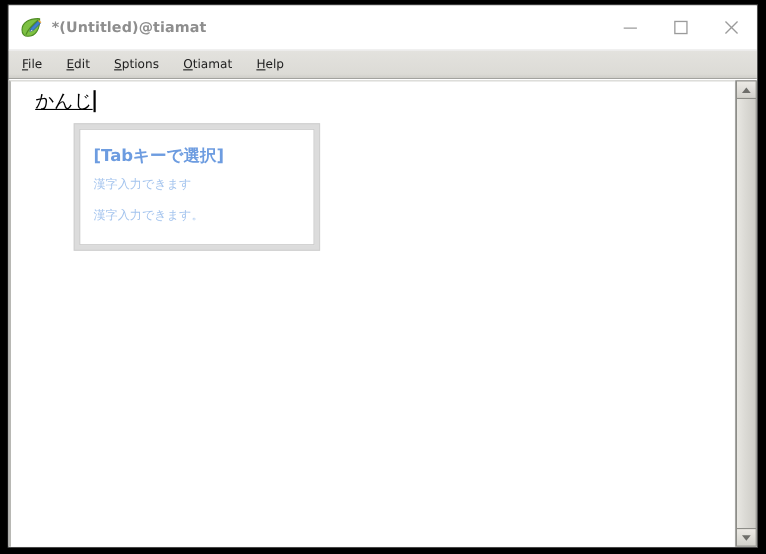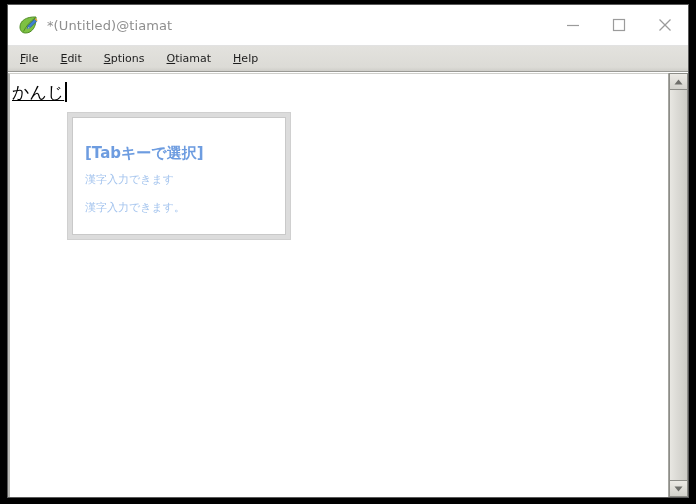--- a/index.html
+++ b/index.html
@@ -44,20 +44,21 @@
     margin-left: 9px;
     margin-right: 8px;
     position: relative;
     flex: none;
   }
   #window-title {
     font-size: 13px;
     color: #8e8e8e;
     letter-spacing: 0.1px;
     white-space: nowrap;
+    font-weight: bold;
   }
   #window-controls {
     position: absolute;
     right: 0;
     top: 0;
     height: 40px;
     display: flex;
     align-items: stretch;
   }
   .win-btn {
@@ -117,20 +118,21 @@
     line-height: 22px;
     white-space: nowrap;
     display: flex;
     align-items: baseline;
   }
   #preedit-text {
     color: #000000;
     text-decoration: underline;
     text-underline-offset: 2px;
     font-family: "DejaVu Sans", "Liberation Sans", sans-serif;
+    margin-left: 20px;
   }
   #text-caret {
     display: inline-block;
     width: 2px;
     height: 20px;
     background: #000000;
     margin-left: 1px;
     align-self: flex-start;
     margin-top: 1px;
   }
@@ -142,21 +144,21 @@
     top: 38px;
     width: 224px;
     background: #dcdcdc;
     padding: 4px;
     box-sizing: border-box;
     border: 1px solid #d0d0d0;
   }
   #ime-popup-inner {
     background: #ffffff;
     border: 1px solid #c9c9c9;
-    padding: 22px 12px 12px 12px;
+    padding: 10px 12px 12px 12px;
     box-sizing: border-box;
   }
   #ime-hint {
     font-size: 15px;
     font-weight: bold;
     color: #6d9ce0;
     line-height: 26px;
     white-space: nowrap;
   }
   .ime-candidate {

